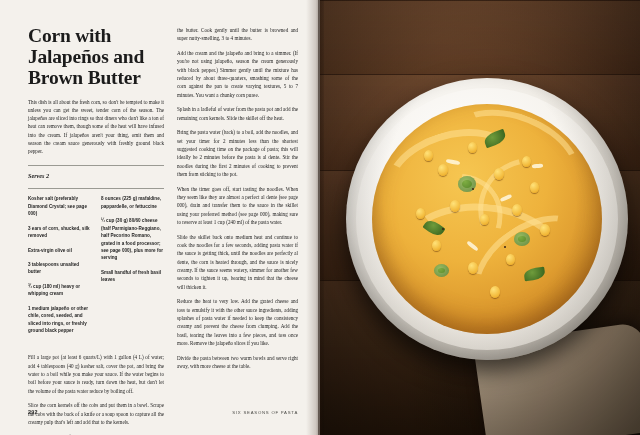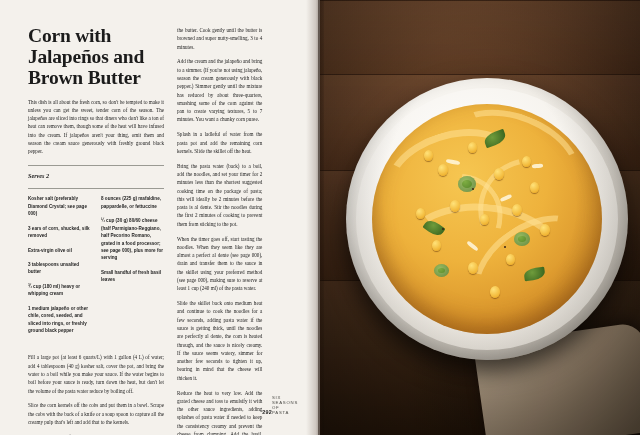--- a/index.html
+++ b/index.html
@@ -22,21 +22,21 @@
   }
   
   .page-left {
     position: relative;
     width: 320px;
     height: 435px;
     background: #f4f1ec;
     box-sizing: border-box;
     padding: 26px 22px 20px 28px;
     display: flex;
-    flex-direction: row;
+    flex-direction: column;
   }
   .page-left::after {
     content: "";
     position: absolute;
     top: 0; right: 0;
     width: 14px; height: 100%;
     background: linear-gradient(to right, rgba(0,0,0,0) 0%, rgba(60,35,20,0.20) 70%, rgba(40,22,12,0.45) 100%);
     pointer-events: none;
   }
   .cols {

